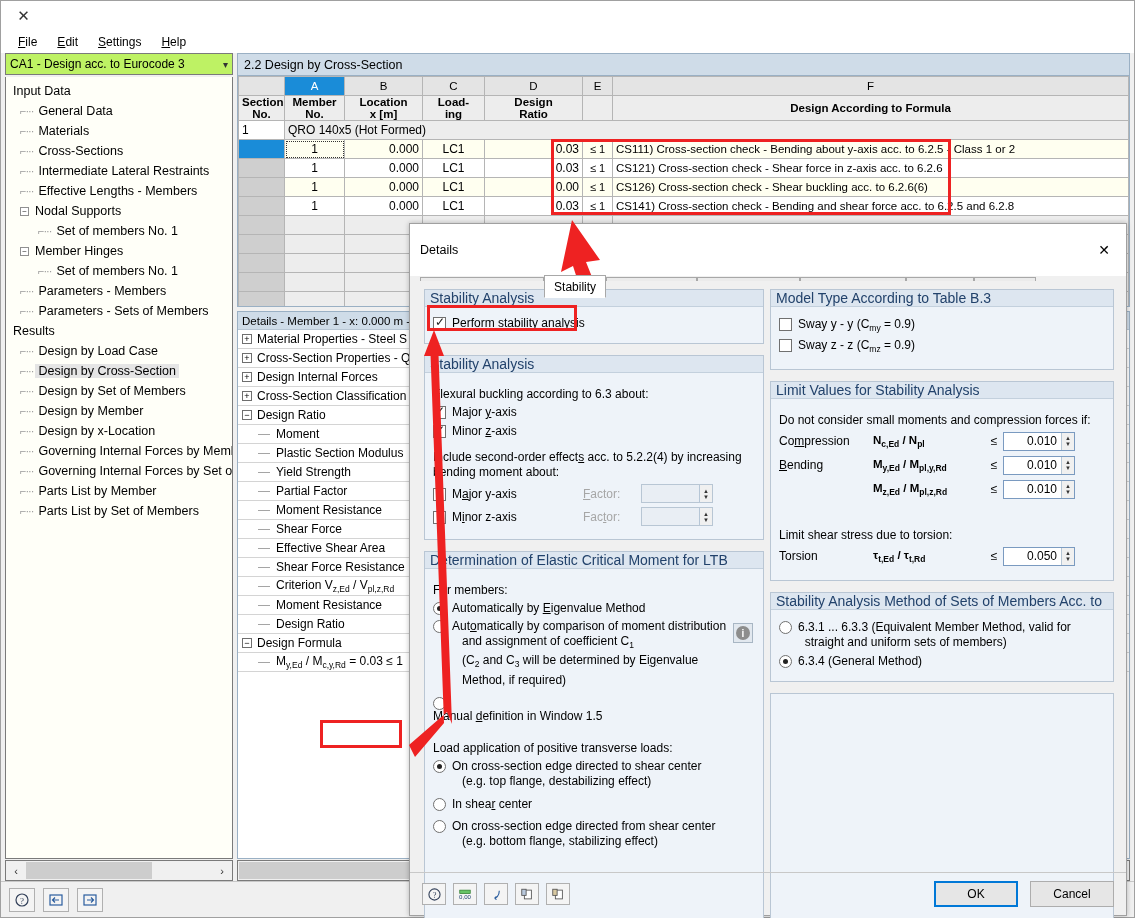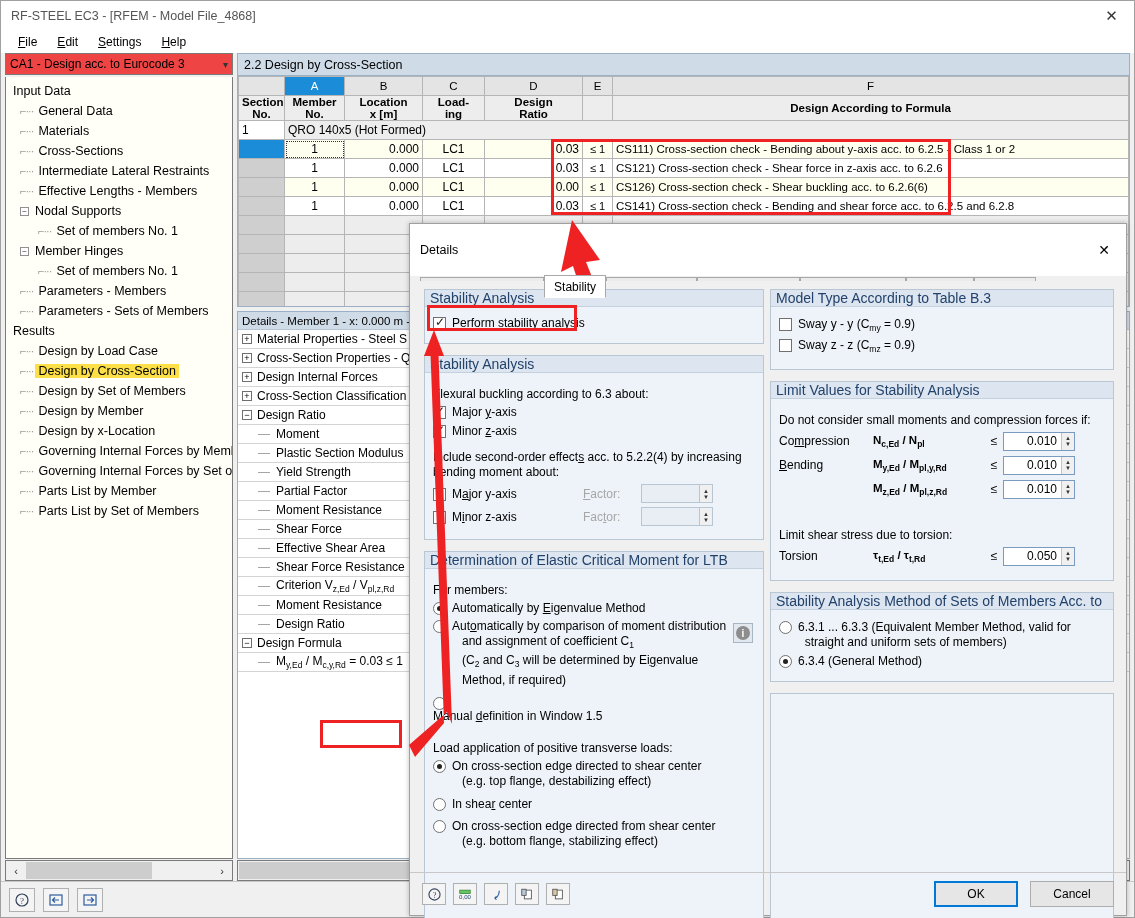--- a/index.html
+++ b/index.html
@@ -27,33 +27,33 @@
     font-size:15px; color:#333;
   }
 
   #menubar { height:22px; background:#ffffff; display:flex; align-items:center; padding-left:8px; gap:2px; }
   #menubar .mi { padding:2px 9px; font-size:12px; color:#000; }
   #menubar .mi u { text-decoration:underline; }
 
   
   #left-pane { position:absolute; left:4px; top:52px; width:228px; bottom:36px; }
   #combo {
-    height:22px; background:#ef4444; border:1px solid #7a7a7a;
+    height:22px; background:#bef264; border:1px solid #7a7a7a;
     display:flex; align-items:center; padding:0 4px; font-size:12px;
   }
   #combo .cv { flex:1; }
   #combo .caret { font-size:10px; color:#333; }
   #tree {
     position:absolute; top:24px; left:0; right:0; bottom:22px;
     background:#fffff8; border:1px solid #7a7a7a; border-top:none;
     overflow:hidden; padding-top:4px;
   }
   .tnode { height:20px; display:flex; align-items:center; font-size:12.5px; white-space:nowrap; }
   .tnode .lbl { padding:0 3px; }
-  .tnode.sel .lbl { background:#fde047; }
+  .tnode.sel .lbl { background:#e5e5e5; }
   .tnode .box {
     display:inline-block; width:9px; height:9px; border:1px solid #909090; background:#fff;
     font-size:8px; line-height:7px; text-align:center; color:#333; margin-right:3px;
   }
   .ind0 { padding-left:4px; }
   .ind1 { padding-left:14px; }
   .ind2 { padding-left:32px; }
   .dots { color:#9a9a9a; letter-spacing:-1px; margin-right:2px; font-size:11px; }
 
   #left-scroll {
@@ -185,21 +185,20 @@
   #hl-formula { left:551px; top:139px; width:400px; height:76px; }
   #hl-perform { left:427px; top:305px; width:150px; height:26px; }
   svg.anno { position:absolute; left:0; top:0; width:1135px; height:918px; pointer-events:none; }
 </style>
 </head>
 <body>
 
 <div id="app-window">
 
   <div id="titlebar">
-    <div class="title">RF-STEEL EC3 - [RFEM - Model File_4868]</div>
     <div class="winbtn">✕</div>
   </div>
 
   <div id="menubar">
     <div class="mi"><u>F</u><span>ile</span></div>
     <div class="mi"><u>E</u><span>dit</span></div>
     <div class="mi"><u>S</u><span>ettings</span></div>
     <div class="mi"><u>H</u><span>elp</span></div>
   </div>
 

